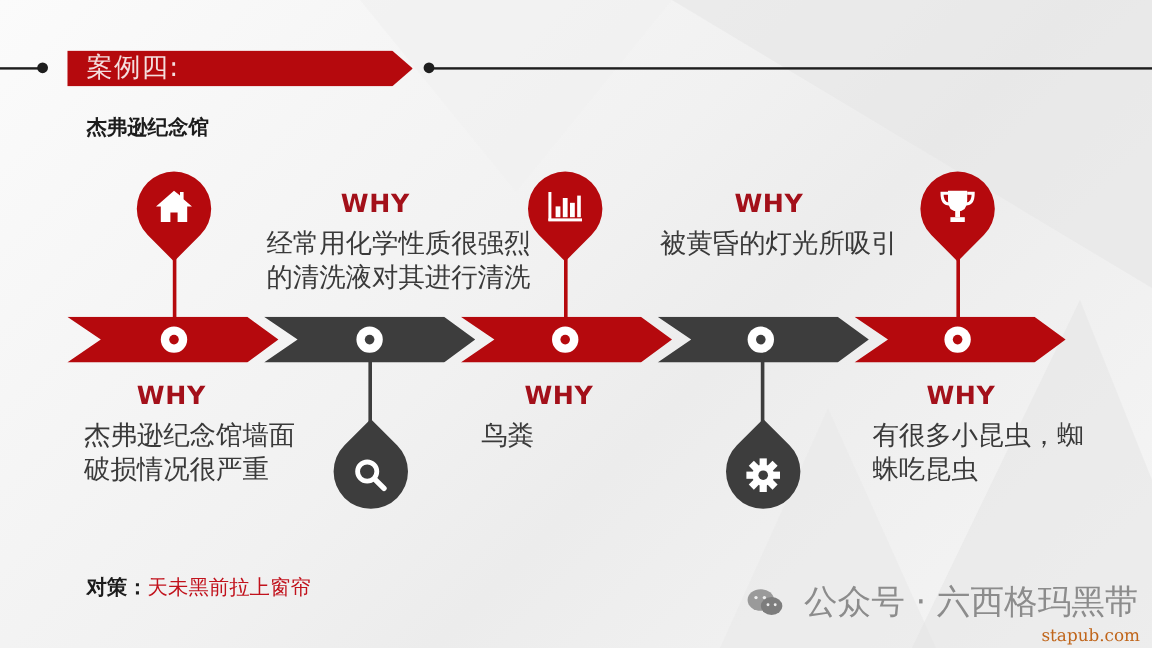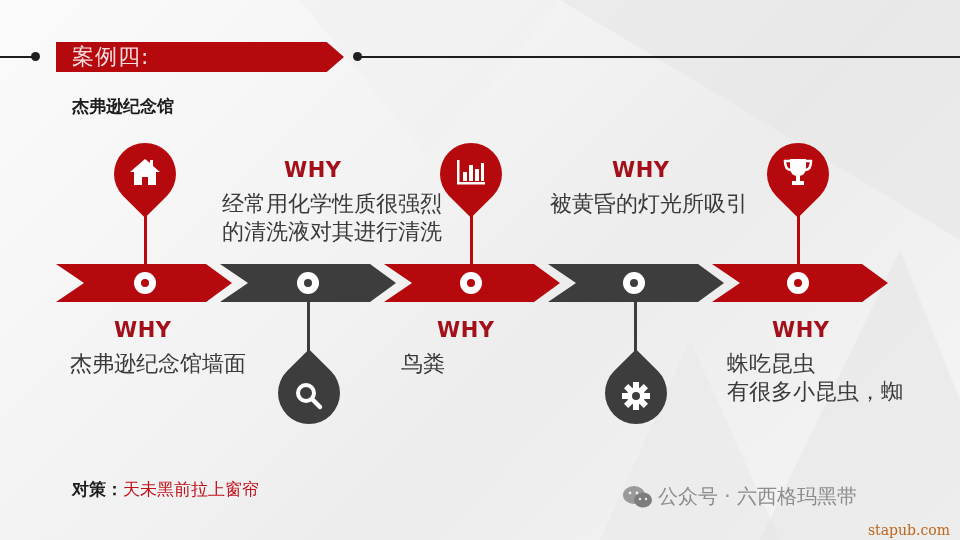--- a/index.html
+++ b/index.html
@@ -25,21 +25,21 @@
   .ring.g::after { background:#3d3d3d; }
   .stem { position:absolute; width:3px; }
   .pin { position:absolute; width:62px; height:62px; border-radius:50% 50% 50% 0; transform:rotate(-45deg); }
   .pin-icon { position:absolute; width:62px; height:62px; display:flex; align-items:center; justify-content:center; }
   .drop { position:absolute; width:62px; height:62px; border-radius:0 50% 50% 50%; transform:rotate(45deg); background:#3d3d3d; }
   .why { position:absolute; font-weight:bold; font-size:21px; color:#a3101a; letter-spacing:0.5px; }
   .desc { position:absolute; font-size:22px; line-height:28px; color:#3a3a3a; }
   .measure { position:absolute; left:72px; top:478px; font-size:17px; }
   .measure .lbl { font-weight:bold; color:#1c1c1c; }
   .measure .val { color:#c1121c; }
-  .wm { position:absolute; left:622px; top:483px; font-size:20px; color:#8c8c8c; display:flex; align-items:center; gap:4px; }
+  .wm { position:absolute; left:622px; top:483px; font-size:28px; color:#8c8c8c; display:flex; align-items:center; gap:16px; }
   .wm-url { position:absolute; right:10px; top:522px; font-size:14px; color:#c0651a; font-family:"DejaVu Serif", serif; }
 </style>
 </head>
 <body>
 
 <svg class="bgshape" width="960" height="540" style="left:0;top:0">
   <polygon points="560,0 960,0 960,240 760,120" fill="#e6e6e6" opacity="0.6"></polygon>
   <polygon points="600,540 690,340 780,540" fill="#e9e9e9" opacity="0.7"></polygon>
   <polygon points="760,540 900,250 960,400 960,540" fill="#e3e3e3" opacity="0.5"></polygon>
   <polygon points="300,0 560,0 430,160" fill="#f0f0f0" opacity="0.6"></polygon>
@@ -133,42 +133,43 @@
         <rect x="1" y="12" width="6" height="6" transform="rotate(45 15 15)"></rect>
         <rect x="23" y="12" width="6" height="6" transform="rotate(45 15 15)"></rect>
       </g>
       <circle cx="15" cy="15" r="4" fill="#3d3d3d"></circle>
     </svg>
 </div>
 
 <div class="why" style="left:114px;top:318px">WHY</div>
 <div class="desc" style="left:70px;top:350px">
   <div>杰弗逊纪念馆墙面</div>
+  <div>破损情况很严重</div>
 </div>
 
 <div class="why" style="left:284px;top:158px">WHY</div>
 <div class="desc" style="left:222px;top:190px">
   <div>经常用化学性质很强烈</div>
   <div>的清洗液对其进行清洗</div>
 </div>
 
 <div class="why" style="left:437px;top:318px">WHY</div>
 <div class="desc" style="left:401px;top:350px">
   <div>鸟粪</div>
 </div>
 
 <div class="why" style="left:612px;top:158px">WHY</div>
 <div class="desc" style="left:550px;top:190px">
   <div>被黄昏的灯光所吸引</div>
 </div>
 
 <div class="why" style="left:772px;top:318px">WHY</div>
 <div class="desc" style="left:727px;top:350px">
+  <div>有很多小昆虫，蜘</div>
   <div>蛛吃昆虫</div>
-  <div>有很多小昆虫，蜘</div>
 </div>
 
 <div class="measure">
   <span class="lbl">对策：</span><span class="val">天未黑前拉上窗帘</span>
 </div>
 
 <div class="wm">
   <svg width="32" height="26" viewBox="0 0 32 26">
       <ellipse cx="12" cy="11" rx="11" ry="9" fill="#9a9a9a"></ellipse>
       <ellipse cx="21" cy="16" rx="9" ry="7.5" fill="#7d7d7d"></ellipse>

